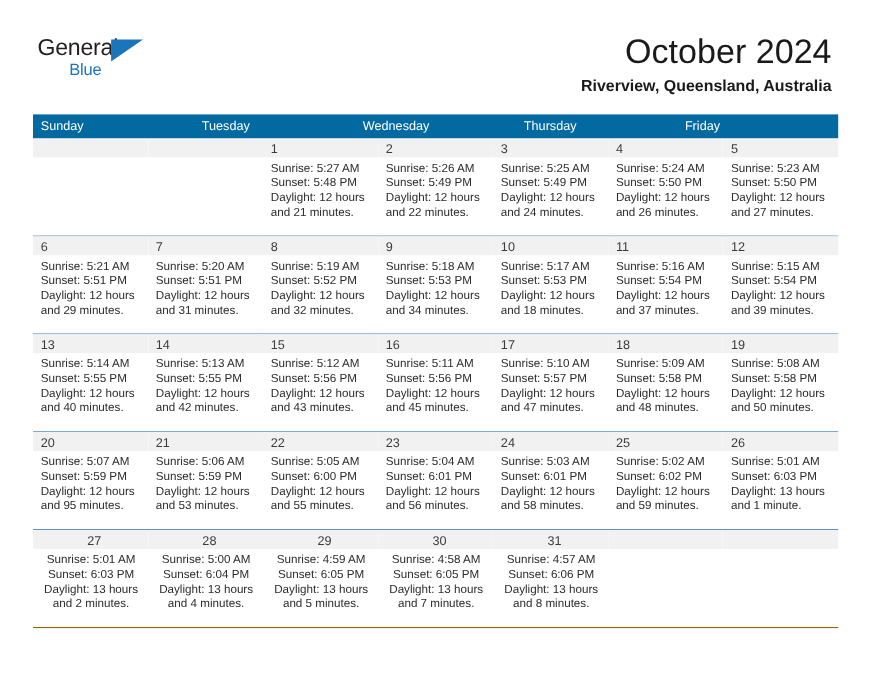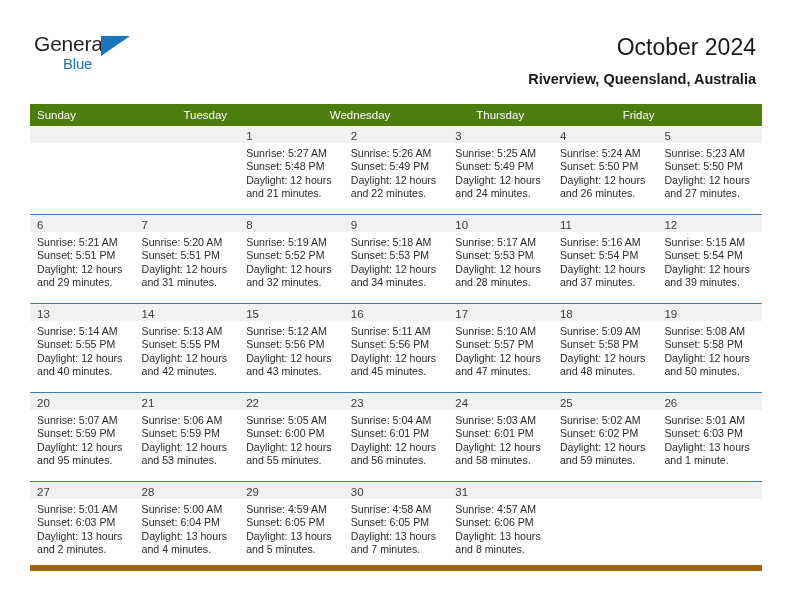--- a/index.html
+++ b/index.html
@@ -66,21 +66,21 @@
     font-family: "Liberation Sans", sans-serif;
   }
 
   .title-block {
     position: absolute;
     right: 36px;
     top: 30px;
     text-align: right;
   }
   .cal-title {
-    font-size: 23px;
+    font-size: 31px;
     color: #1a1a1a;
     font-weight: normal;
     line-height: 34px;
     white-space: nowrap;
   }
   .cal-subtitle {
     margin-top: 6px;
     font-size: 14.5px;
     color: #1a1a1a;
     font-weight: bold;
@@ -91,41 +91,42 @@
   
   .calendar {
     position: absolute;
     left: 30px;
     top: 104px;
     width: 732px;
   }
 
   .weekday-row {
     display: flex;
-    background: #4d7c0f;
+    background: #0369a1;
     height: 22px;
   }
   .weekday {
     flex: 1 1 0;
     min-width: 0;
     color: #ffffff;
     font-size: 11.5px;
     line-height: 22px;
     padding-left: 7px;
     box-sizing: border-box;
   }
 
   .week-row {
     display: flex;
     height: 89px;
     border-bottom: 1px solid #3a7cb9;
     box-sizing: border-box;
   }
   .week-row.last {
-    border-bottom: 6px solid #a16207;
+    border-bottom: 1px solid #a16207;
+    text-align: center;
   }
 
   .day-cell {
     flex: 1 1 0;
     min-width: 0;
     box-sizing: border-box;
     background: #ffffff;
     position: relative;
   }
 
@@ -269,21 +270,21 @@
               <div class="day-line">Daylight: 12 hours</div>
               <div class="day-line">and 34 minutes.</div>
             </div>
           </div>
           <div class="day-cell">
             <div class="day-num-band"><span class="day-num">10</span></div>
             <div class="day-body">
               <div class="day-line">Sunrise: 5:17 AM</div>
               <div class="day-line">Sunset: 5:53 PM</div>
               <div class="day-line">Daylight: 12 hours</div>
-              <div class="day-line">and 28 minutes.</div>
+              <div class="day-line">and 18 minutes.</div>
             </div>
           </div>
           <div class="day-cell">
             <div class="day-num-band"><span class="day-num">11</span></div>
             <div class="day-body">
               <div class="day-line">Sunrise: 5:16 AM</div>
               <div class="day-line">Sunset: 5:54 PM</div>
               <div class="day-line">Daylight: 12 hours</div>
               <div class="day-line">and 37 minutes.</div>
             </div>

